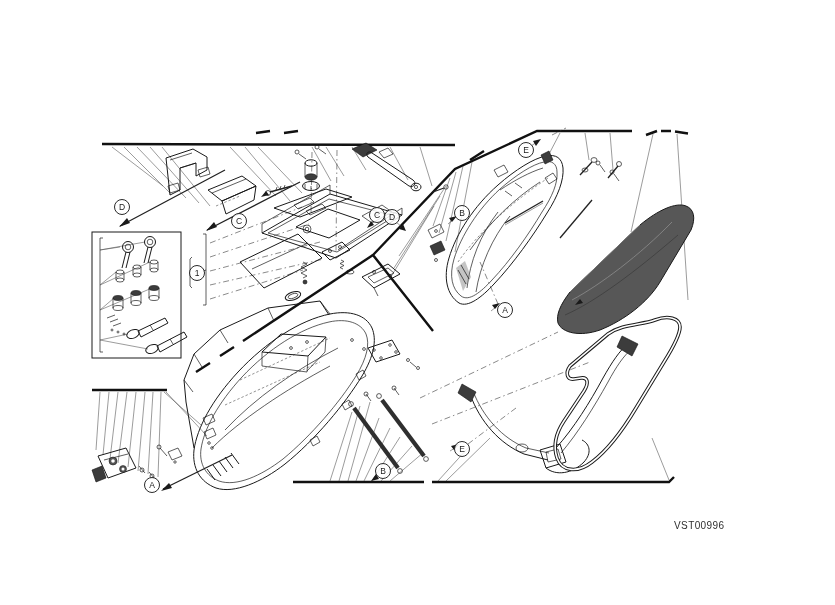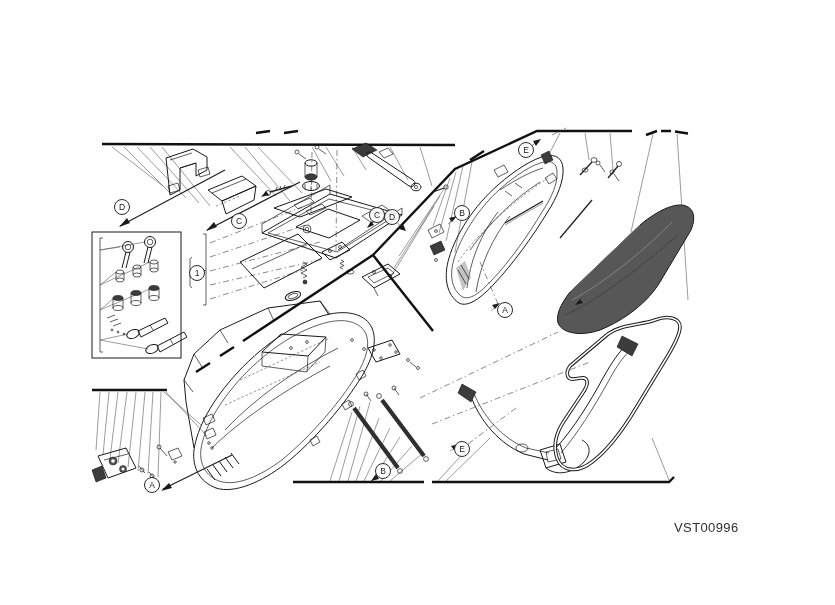--- a/index.html
+++ b/index.html
@@ -17,21 +17,21 @@
   .dash2{fill:none;stroke:#3a3a3a;stroke-width:.55;stroke-dasharray:2.5 2;}
   .rod  {fill:none;stroke:#222;stroke-width:1.3;}
   .dk   {fill:#3c3c3c;stroke:#111;stroke-width:.6;}
   .arw  {fill:#1a1a1a;stroke:none;}
   .callout{
     position:absolute;width:14px;height:14px;border:1.1px solid #2a2a2a;border-radius:50%;
     transform:translate(-50%,-50%);display:flex;align-items:center;justify-content:center;
     font-size:8.5px;color:#1a1a1a;background:rgba(255,255,255,.85);line-height:1;
   }
   #code-label{
-    position:absolute;left:674px;top:520px;font-size:13px;color:#2f2f2f;letter-spacing:.4px;
+    position:absolute;left:674px;top:520px;font-size:10px;color:#2f2f2f;letter-spacing:.4px;
   }
 </style>
 </head>
 <body>
 
 <div id="stage">
 
 <svg id="art" width="835" height="605" viewBox="0 0 835 605" xmlns="http://www.w3.org/2000/svg">
 
   <g>

